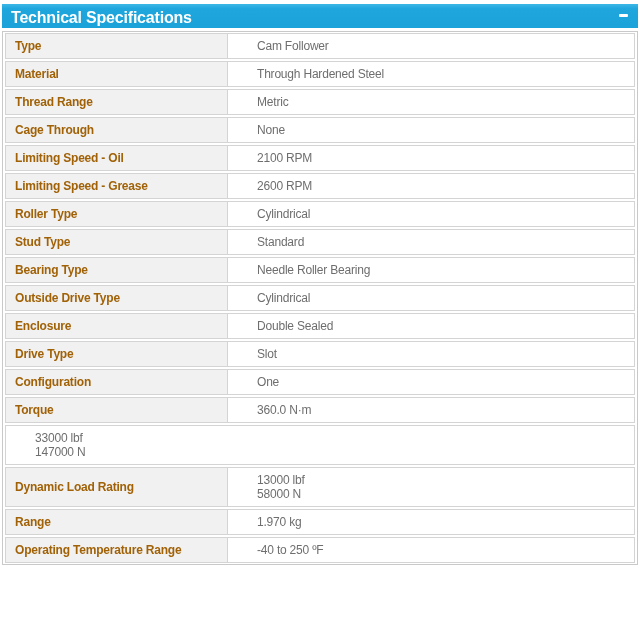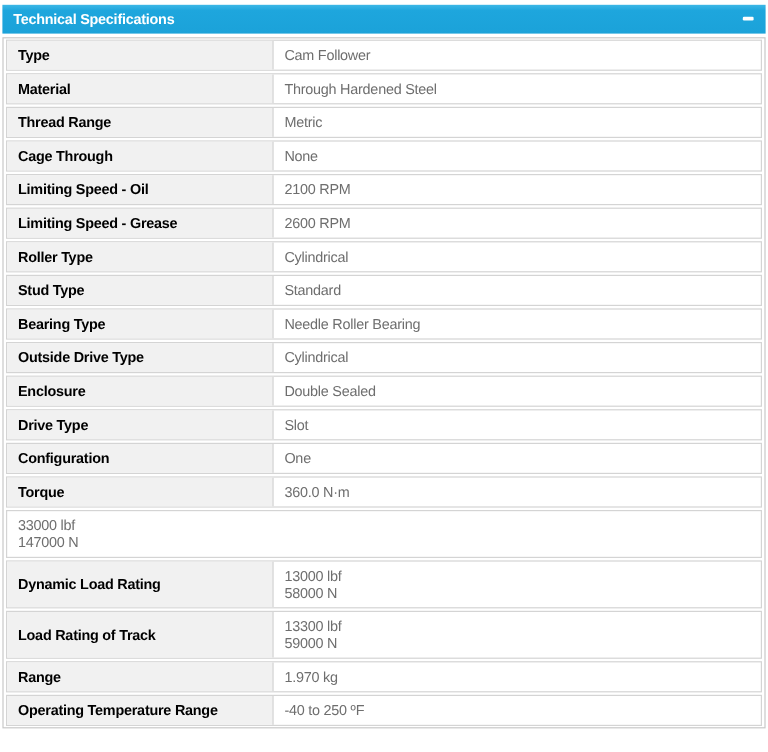--- a/index.html
+++ b/index.html
@@ -23,21 +23,21 @@
     height: 24px;
     background: linear-gradient(#3db7e6 0%, #1ea6dd 20%, #1ba2d9 100%);
     margin-bottom: 3px;
   }
   .panel-title {
     position: absolute;
     left: 9px;
     top: 5px;
     color: #ffffff;
     font-weight: bold;
-    font-size: 12px;
+    font-size: 16px;
   }
   .collapse-btn {
     position: absolute;
     right: 8px;
     top: 0;
     width: 18px;
     height: 24px;
     cursor: pointer;
     background: transparent;
     border: none;
@@ -69,32 +69,33 @@
   .label-cell {
     width: 222px;
     flex: 0 0 222px;
     box-sizing: border-box;
     background: #f1f1f1;
     border-right: 1px solid #d4d4d4;
     padding: 5px 8px 5px 9px;
     display: flex;
     align-items: center;
     font-weight: bold;
-    color: #000000;
+    color: #a16207;
     line-height: 14px;
     text-align: center;
   }
   .value-cell {
     flex: 1 1 auto;
     padding: 5px 8px 5px 9px;
     display: flex;
     flex-direction: column;
     justify-content: flex-end;
     color: #6e6e6e;
     line-height: 14px;
+    margin-left: 20px;
   }
   .value-line {
     white-space: nowrap;
   }
 </style>
 </head>
 <body>
 
 <div class="widget">
   <div class="panel-header">
@@ -196,27 +197,20 @@
         </div>
       </div>
       <div class="spec-row">
         <div class="label-cell">Dynamic Load Rating</div>
         <div class="value-cell">
           <div class="value-line">13000 lbf</div>
           <div class="value-line">58000 N</div>
         </div>
       </div>
       <div class="spec-row">
-        <div class="label-cell">Load Rating of Track</div>
-        <div class="value-cell">
-          <div class="value-line">13300 lbf</div>
-          <div class="value-line">59000 N</div>
-        </div>
-      </div>
-      <div class="spec-row">
         <div class="label-cell">Range</div>
         <div class="value-cell">
           <div class="value-line">1.970 kg</div>
         </div>
       </div>
       <div class="spec-row">
         <div class="label-cell">Operating Temperature Range</div>
         <div class="value-cell">
           <div class="value-line">-40 to 250 ºF</div>
         </div>

